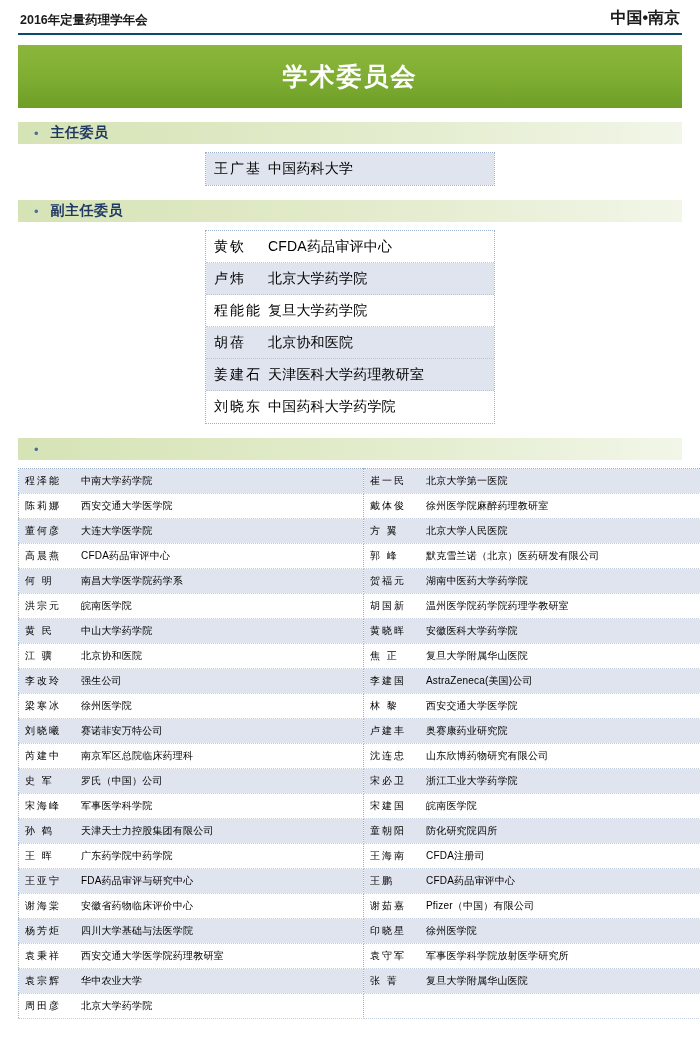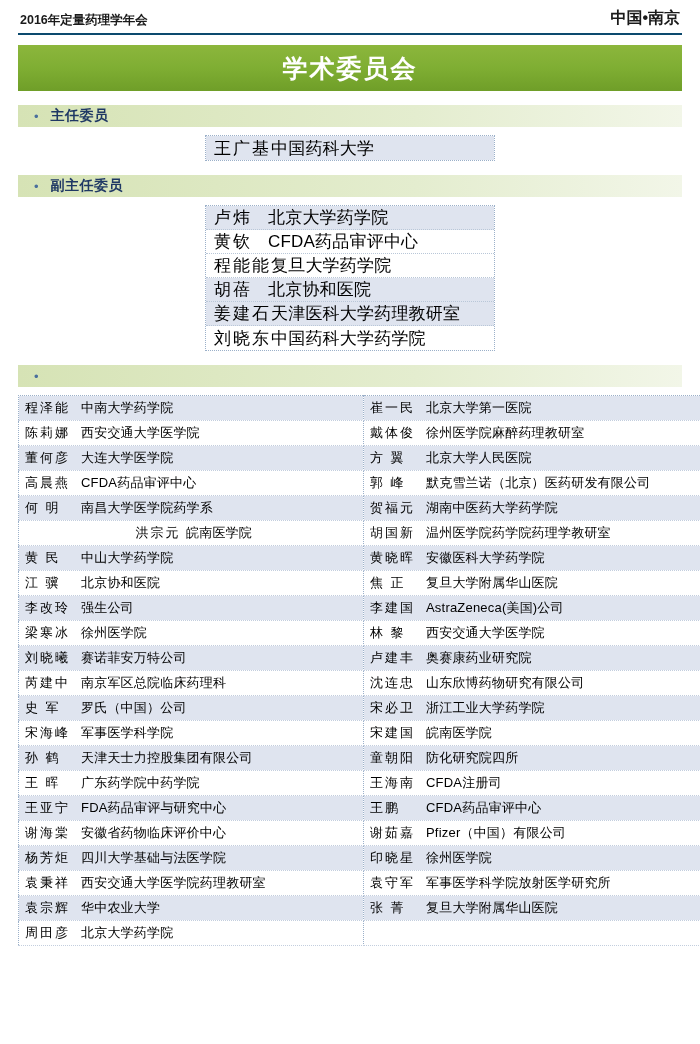--- a/index.html
+++ b/index.html
@@ -32,21 +32,21 @@
     font-weight: bold;
     color: #1a1a1a;
   }
   .header .right {
     font-size: 16px;
     font-weight: bold;
   }
   
   .title-band {
     margin-top: 10px;
-    height: 46px;
+    height: 63px;
     background: linear-gradient(to bottom, #8cb63c 0%, #7fae33 50%, #6f9e28 100%);
     display: flex;
     align-items: center;
     justify-content: center;
     color: #ffffff;
     font-size: 25px;
     font-weight: bold;
     letter-spacing: 2px;
   }
   
@@ -77,24 +77,24 @@
     justify-content: center;
     margin-top: 8px;
   }
   .name-col {
     border: 1px dotted #9bb0c9;
     border-collapse: collapse;
   }
   .name-col .row {
     display: flex;
     align-items: center;
-    height: 24px;
+    height: 32px;
     box-sizing: border-box;
     padding: 0 8px;
-    font-size: 17px;
+    font-size: 14px;
     border-bottom: 1px dotted #b9c7d8;
     min-width: 288px;
   }
   .name-col .row:last-child { border-bottom: none; }
   .name-col .row.alt { background: #dfe4ef; }
   .name-col .row.plain { background: #ffffff; }
   .nm {
     display: inline-block;
     min-width: 54px;
     letter-spacing: 2px;
@@ -103,21 +103,21 @@
 
   
   .big-table {
     margin-top: 8px;
     width: 664px;
     border-collapse: collapse;
     table-layout: fixed;
   }
   .big-table td {
     height: 24px;
-    font-size: 13px;
+    font-size: 10px;
     padding: 0 6px;
     border-right: 1px dotted #9bb0c9;
     border-bottom: 1px dotted #c3cede;
     vertical-align: middle;
     white-space: nowrap;
     overflow: hidden;
   }
   .big-table td.last { border-right: 1px dotted #9bb0c9; }
   .big-table tr.alt td { background: #dfe4ef; }
   .big-table tr.plain td { background: #ffffff; }
@@ -152,28 +152,28 @@
       </div>
     </div>
   </div>
 
   <div class="sec-bar">
     <span class="bullet">•</span>
     <span class="sec-title">副主任委员</span>
   </div>
   <div class="block-center">
     <div class="name-col">
-      <div class="row alt">
-        <span class="nm">卢炜</span>
-        <span class="af">北京大学药学院</span>
-      </div>
       <div class="row plain">
         <span class="nm">黄钦</span>
         <span class="af">CFDA药品审评中心</span>
       </div>
+      <div class="row alt">
+        <span class="nm">卢炜</span>
+        <span class="af">北京大学药学院</span>
+      </div>
       <div class="row plain">
         <span class="nm">程能能</span>
         <span class="af">复旦大学药学院</span>
       </div>
       <div class="row alt">
         <span class="nm">胡蓓</span>
         <span class="af">北京协和医院</span>
       </div>
       <div class="row alt">
         <span class="nm">姜建石</span>
@@ -206,21 +206,21 @@
         </tr>
         <tr class="plain">
           <td style="width: 332px;"><span class="nm">高晨燕</span><span class="af">CFDA药品审评中心</span></td>
           <td class="last" style="width: 332px;"><span class="nm">郭 峰</span><span class="af">默克雪兰诺（北京）医药研发有限公司</span></td>
         </tr>
         <tr class="alt">
           <td style="width: 332px;"><span class="nm">何 明</span><span class="af">南昌大学医学院药学系</span></td>
           <td class="last" style="width: 332px;"><span class="nm">贺福元</span><span class="af">湖南中医药大学药学院</span></td>
         </tr>
         <tr class="plain">
-          <td style="width: 332px; text-align: center;"><span class="nm">洪宗元</span><span class="af">皖南医学院</span></td>
+          <td style="width: 332px;"><span class="nm">洪宗元</span><span class="af">皖南医学院</span></td>
           <td class="last" style="width: 332px;"><span class="nm">胡国新</span><span class="af">温州医学院药学院药理学教研室</span></td>
         </tr>
         <tr class="alt">
           <td style="width: 332px; margin-top: 8px;"><span class="nm">黄 民</span><span class="af">中山大学药学院</span></td>
           <td class="last" style="width: 332px;"><span class="nm">黄晓晖</span><span class="af">安徽医科大学药学院</span></td>
         </tr>
         <tr class="plain">
           <td style="width: 332px;"><span class="nm">江 骥</span><span class="af">北京协和医院</span></td>
           <td class="last" style="width: 332px;"><span class="nm">焦 正</span><span class="af">复旦大学附属华山医院</span></td>
         </tr>

